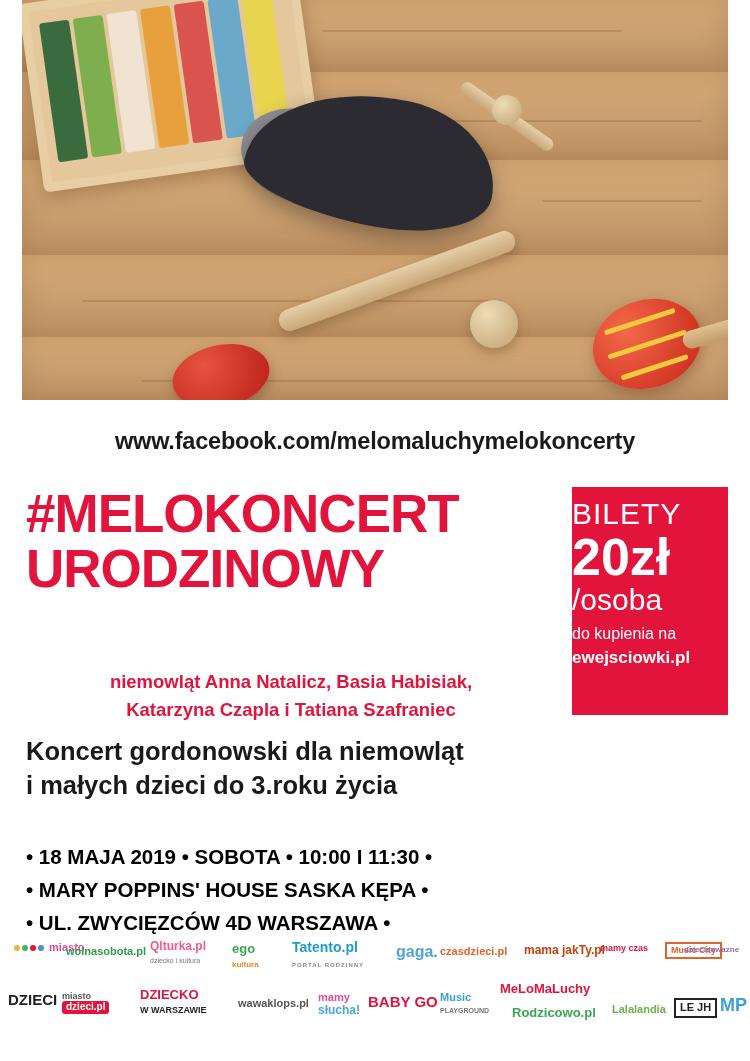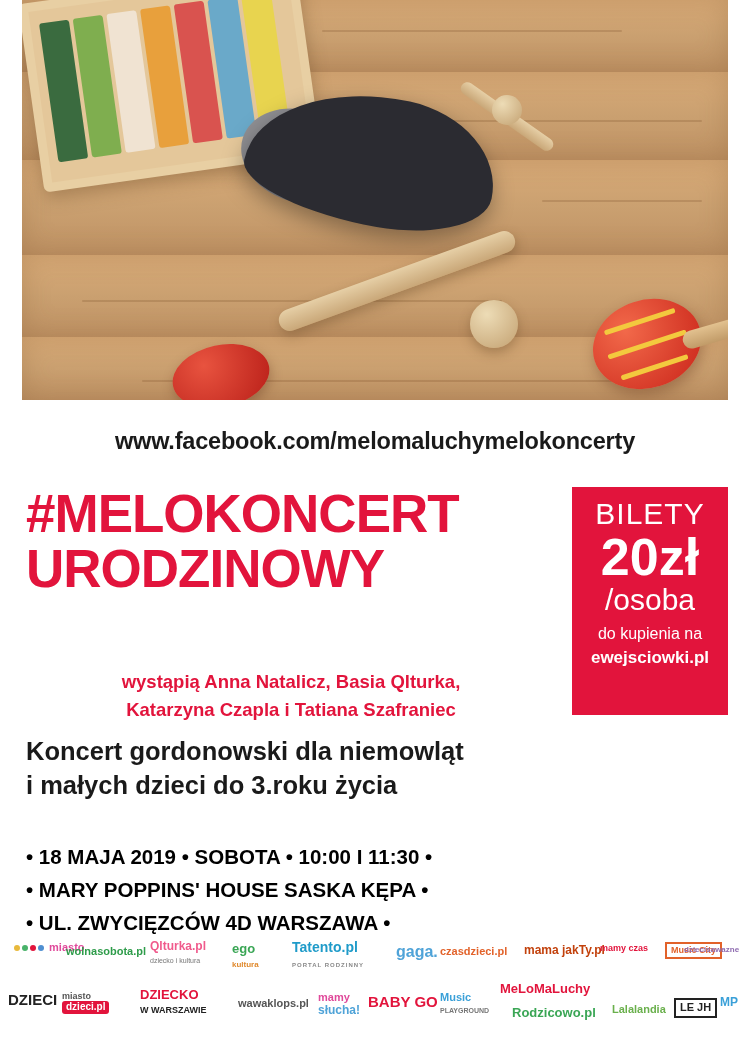--- a/index.html
+++ b/index.html
@@ -199,21 +199,20 @@
 
   
   .price-box {
     position: absolute;
     left: 572px;
     top: 487px;
     width: 156px;
     height: 228px;
     background: #e2143c;
     color: #ffffff;
-    text-align: center;
     padding-top: 6px;
     box-sizing: border-box;
   }
   .price-box .bilety {
     font-size: 30px;
     letter-spacing: 1px;
     margin-top: 4px;
   }
   .price-box .amount {
     font-size: 52px;
@@ -362,21 +361,21 @@
 
 <div class="price-box">
   <div class="bilety">BILETY</div>
   <div class="amount">20zł</div>
   <div class="per">/osoba</div>
   <div class="buy">do kupienia na</div>
   <div class="shop">ewejsciowki.pl</div>
 </div>
 
 <div class="performers">
-  <div>wystąpią Anna Natalicz, Basia Qlturka,</div>
+  <div>niemowląt Anna Natalicz, Basia Habisiak,</div>
   <div>Katarzyna Czapla i Tatiana Szafraniec</div>
 </div>
 
 <div class="subtitle">
   <div>Koncert gordonowski dla niemowląt</div>
   <div>i małych dzieci do 3.roku życia</div>
 </div>
 
 <div class="details">
   <div>• 18 MAJA 2019 • SOBOTA • 10:00 I 11:30 •</div>
@@ -475,16 +474,16 @@
   </div>
 
   <div class="logo" style="left:612px;top:74px;color:#6ab04c;font-size:11px;">
     <span>Lalalandia</span>
   </div>
 
   <div class="logo" style="left:674px;top:68px;color:#222;font-size:11px;">
     <span class="box-outline">LE JH</span>
   </div>
 
-  <div class="logo" style="left:712px;top:66px;color:#3aa0d8;font-size:12px;padding-left:8px;">
+  <div class="logo" style="left:712px;top:66px;color:#3aa0d8;font-size:18px;padding-left:8px;">
     <span>MP</span>
   </div>
 </div>
 
 </body></html>

